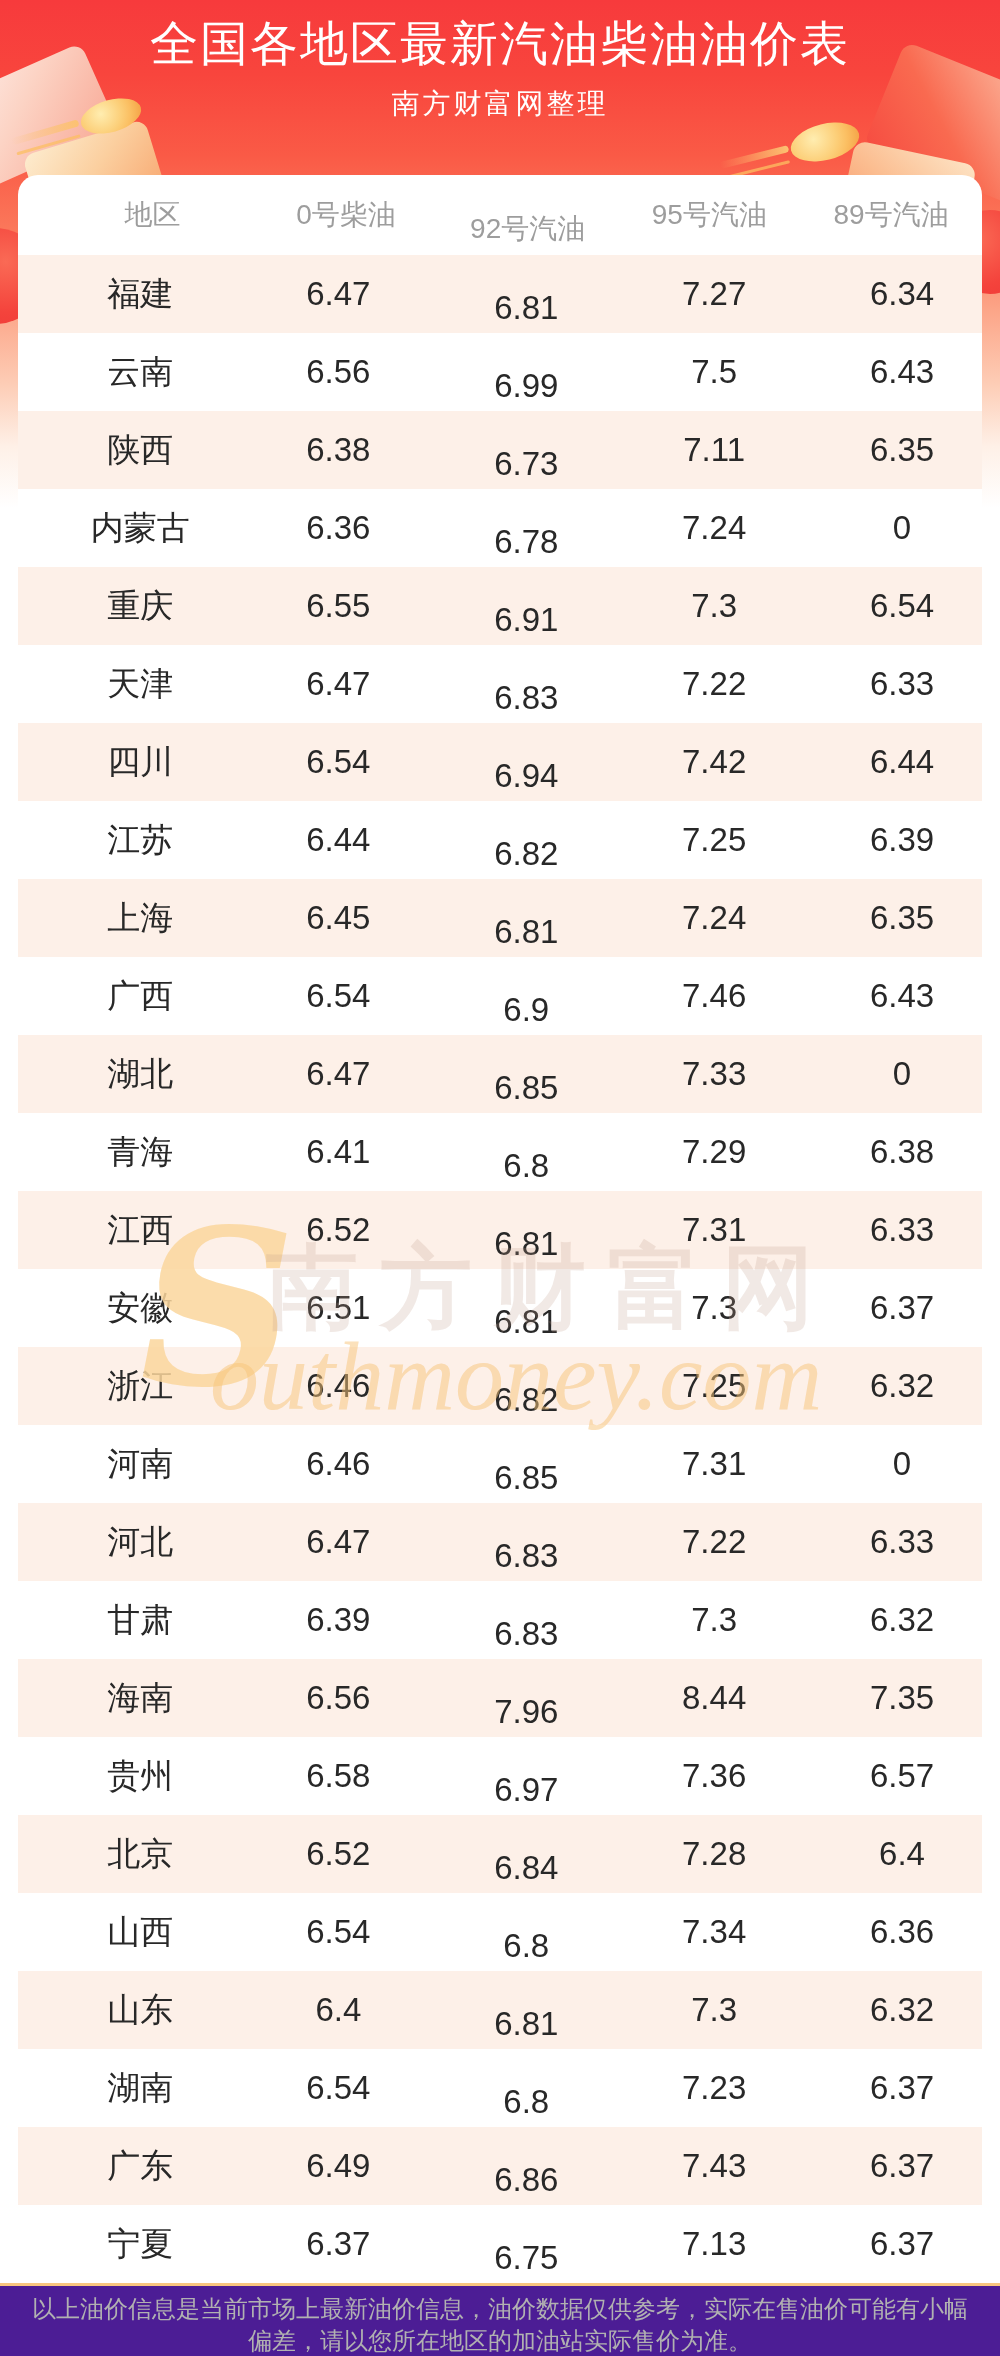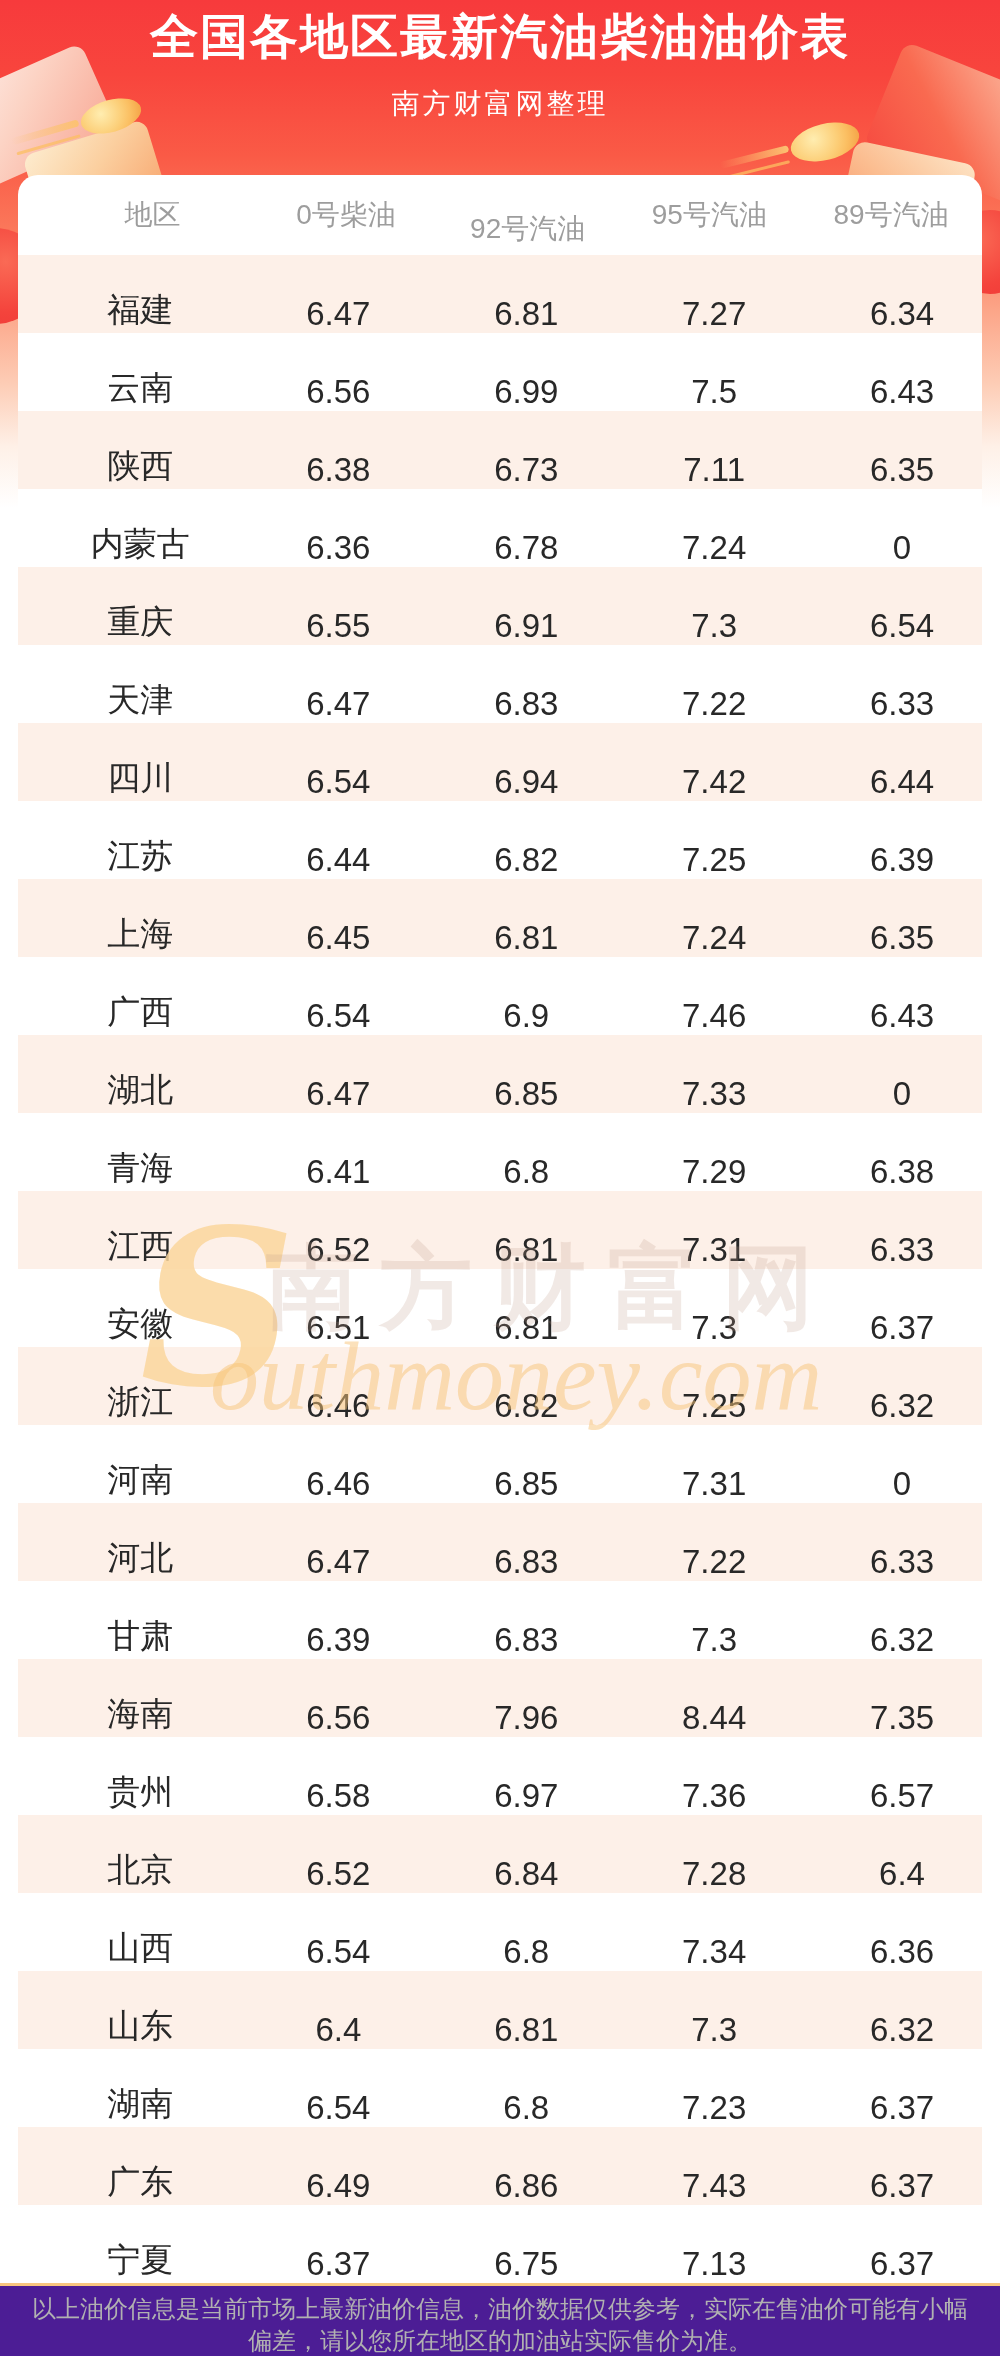--- a/index.html
+++ b/index.html
@@ -8,22 +8,22 @@
     font-family:"Liberation Sans","DejaVu Sans",sans-serif;
   }
   
   .hero{
     position:absolute;top:0;left:0;width:1000px;height:620px;overflow:hidden;z-index:1;
     background:linear-gradient(180deg,
       #f73a3c 0%, #f8453d 12%, #fa5a46 25%, #fb7a5c 38%,
       #fca588 50%, #fdcdb6 62%, #fef0e7 72%, #ffffff 82%, #ffffff 100%);
   }
   .page-title{
-    position:absolute;top:5px;left:0;width:100%;text-align:center;
-    font-size:48px;font-weight:700;color:#ffffff;letter-spacing:2px;
+    position:absolute;top:12px;left:0;width:100%;text-align:center;
+    font-size:48px;font-weight:400;color:#ffffff;letter-spacing:2px;
   }
   .page-subtitle{
     position:absolute;top:85px;left:0;width:100%;text-align:center;
     font-size:28px;color:#ffffff;letter-spacing:3px;
   }
   
   .decor{position:absolute;}
   .box{border-radius:12px;}
   .box-l1{left:-58px;top:72px;width:165px;height:96px;transform:rotate(-24deg);
     background:linear-gradient(140deg,#fef0ec 0%,#fcd3c4 45%,#f8a794 100%);}
@@ -46,21 +46,21 @@
   .disk-l{left:-52px;top:228px;width:96px;height:96px;
     background:radial-gradient(circle at 60% 35%,#fa6a55 0%,#f4433c 60%,#ee3836 100%);}
   .disk-r{left:948px;top:210px;width:84px;height:84px;
     background:radial-gradient(circle at 35% 35%,#fa6a55 0%,#f4433c 60%,#ee3836 100%);}
   
   .card{
     position:absolute;top:175px;left:18px;width:964px;z-index:2;
     background:#ffffff;border-radius:20px 20px 0 0;overflow:hidden;
   }
   .thead{display:flex;height:80px;align-items:center;}
-  .trow{display:flex;height:78px;align-items:flex-end;gap:28px;}
+  .trow{display:flex;height:78px;align-items:center;gap:28px;}
   .trow.alt{background:#fdf0e8;}
   .cell{text-align:center;overflow:hidden;}
   .c0{width:22%;margin-left:32px;}.c1{width:19.5%;}.c2{width:19.5%;margin-top:28px;}.c3{width:19.5%;}.c4{width:19.5%;}
   .th{font-size:28px;color:#9d9d9d;}
   .td{font-size:33px;color:#282828;}
   
   .watermark{position:absolute;top:1235px;left:140px;width:740px;height:190px;z-index:3;pointer-events:none;}
   .wm-s{position:absolute;left:0;top:-34px;line-height:1;
     font-family:"DejaVu Serif","Liberation Serif",serif;font-style:italic;font-weight:700;
     font-size:215px;color:rgba(250,214,156,0.85);}

